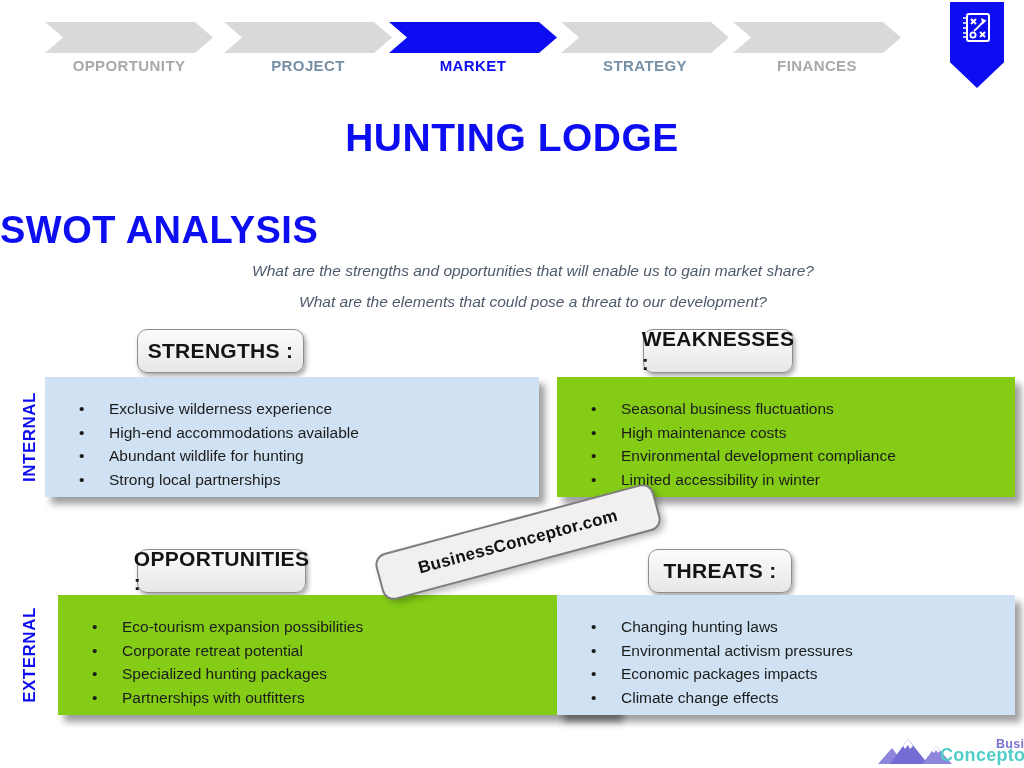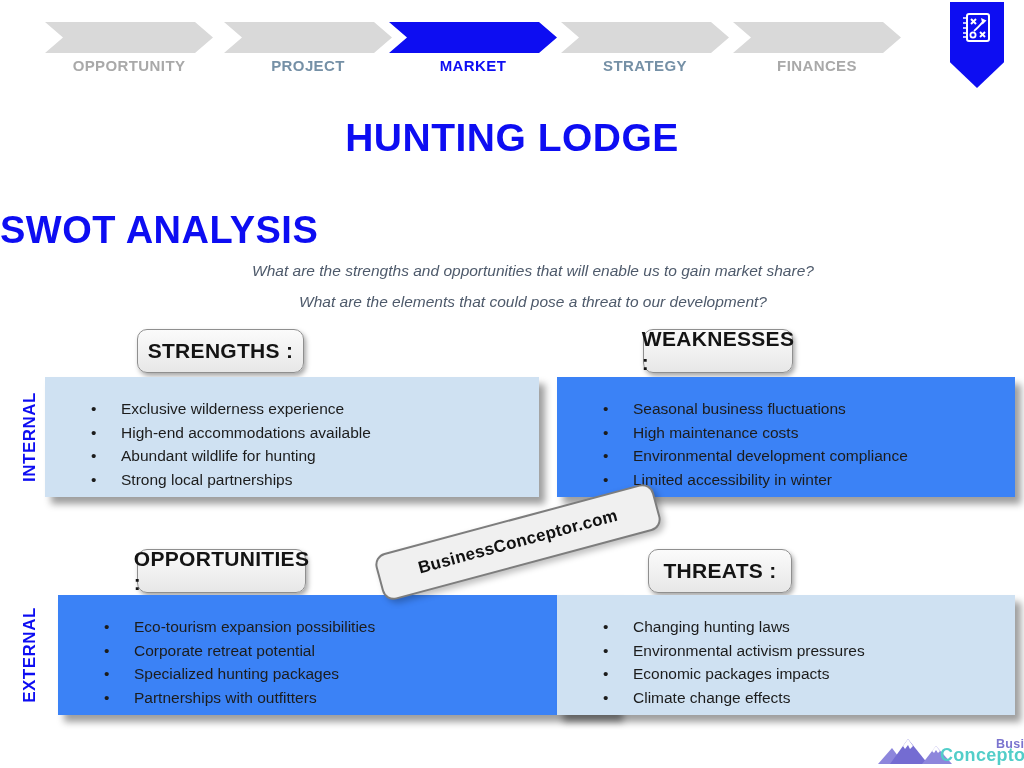--- a/index.html
+++ b/index.html
@@ -46,26 +46,26 @@
         display:flex;align-items:center;justify-content:center;
         font-weight:bold;font-size:21px;color:#141414;letter-spacing:.3px;}
   .qh-strengths{left:137px;top:329px;width:165px;}
   .qh-weaknesses{left:643px;top:329px;width:148px;}
   .qh-opportunities{left:137px;top:549px;width:167px;}
   .qh-threats{left:648px;top:549px;width:142px;}
 
   
   .panel{position:absolute;height:120px;box-shadow:6px 7px 7px rgba(0,0,0,.38);}
   .panel--blue{background:#cfe1f2;}
-  .panel--gray{background:#3b82f6;}
+  .panel--gray{background:#84cc16;}
   .panel-strengths{left:45px;top:377px;width:494px;}
   .panel-weaknesses{left:557px;top:377px;width:458px;}
   .panel-opportunities{left:58px;top:595px;width:559px;}
   .panel-threats{left:557px;top:595px;width:458px;}
-  .panel ul{margin:12px;padding:8px 12px 0 34px;list-style:none;}
+  .panel ul{margin:0;padding:20px 12px 0 34px;list-style:none;}
   .panel li{position:relative;padding-left:30px;font-size:15.5px;line-height:23.5px;color:#1c1c1c;}
   .panel li::before{content:"\2022";position:absolute;left:0;top:0;color:#1c1c1c;}
 
   
   .watermark{position:absolute;left:374px;top:518px;width:284px;height:44px;
         background:#f0f0f0;border:2px solid #7d7d7d;border-radius:12px;
         transform:rotate(-15deg);display:flex;align-items:center;justify-content:center;
         font-weight:bold;font-size:17px;color:#111;letter-spacing:.3px;
         box-shadow:3px 4px 6px rgba(0,0,0,.25);}
 

